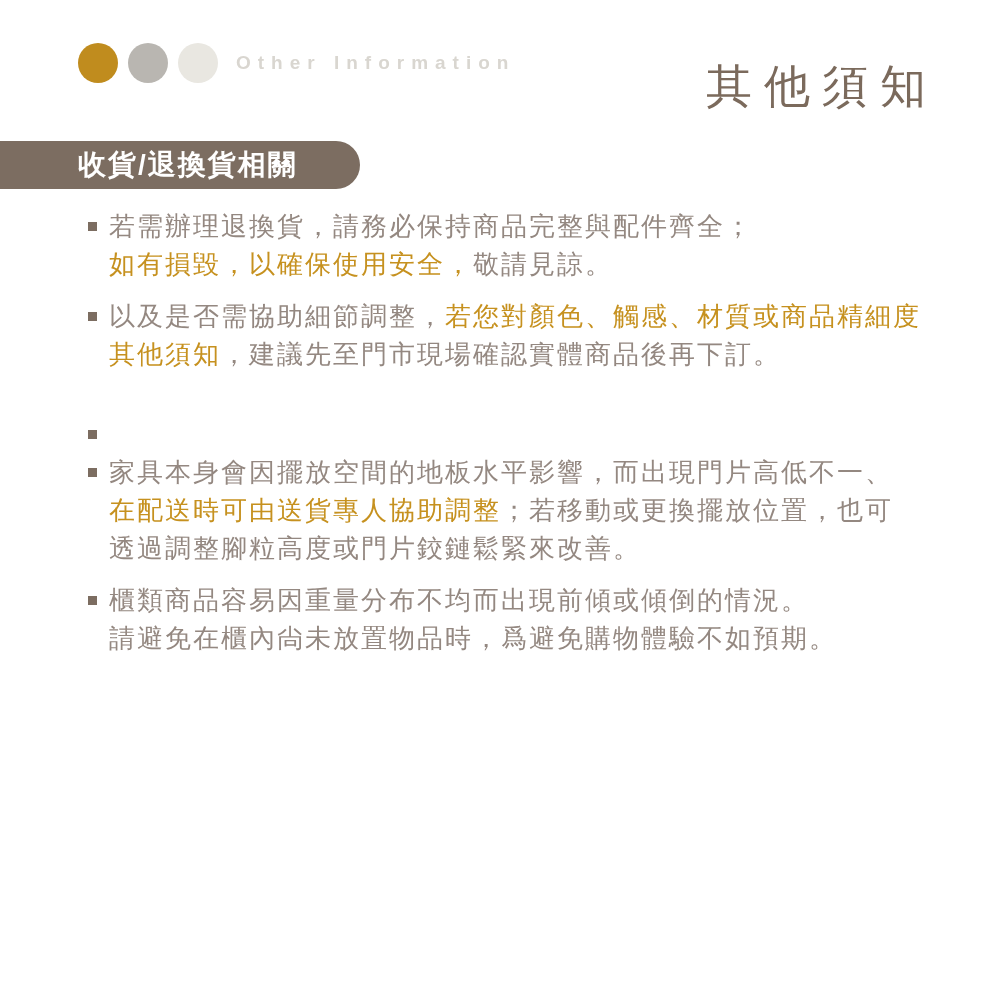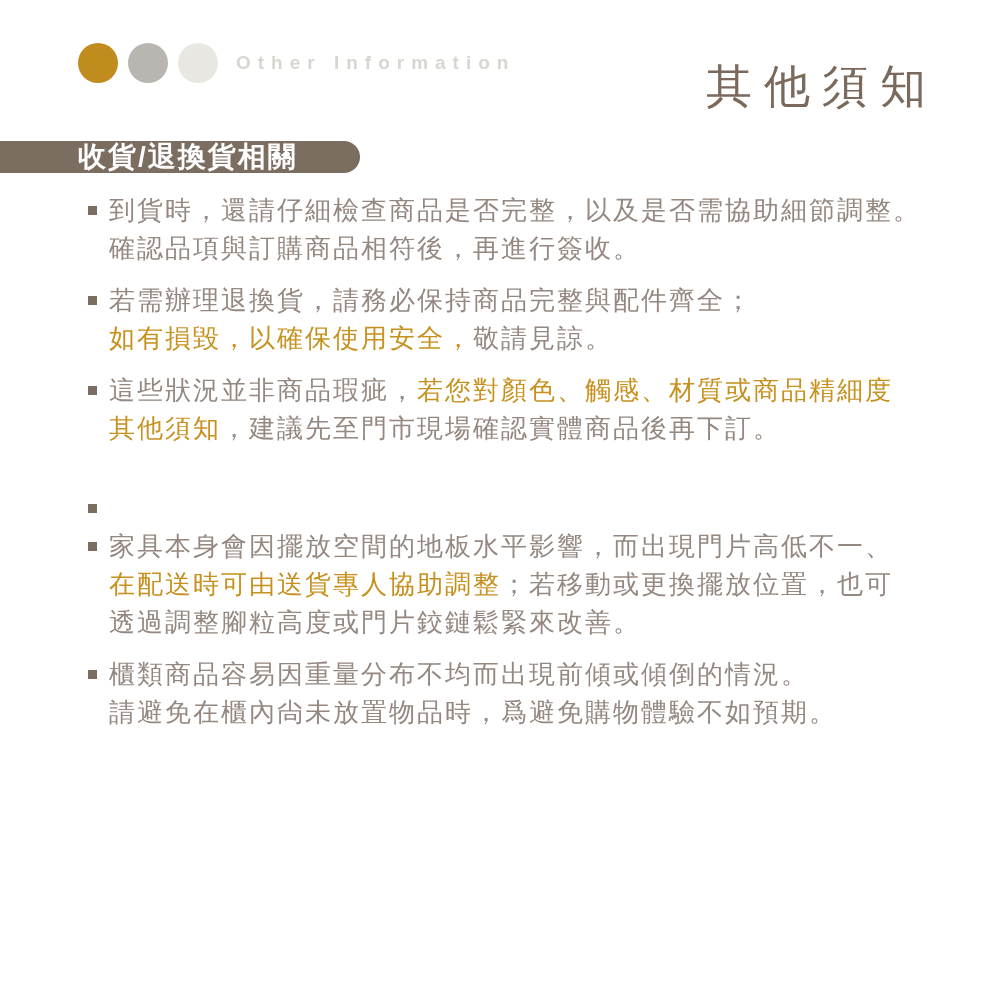--- a/index.html
+++ b/index.html
@@ -25,21 +25,21 @@
   .subtitle {
     margin-left:8px; font-size:19px; font-weight:bold; letter-spacing:7px;
     color: var(--subtitle-color); white-space:nowrap;
   }
   .page-title {
     position:absolute; right:62px; top:56px;
     font-size:46px; font-weight:300; letter-spacing:12px;
     color: var(--title-color); white-space:nowrap;
   }
   .section-bar {
-    width:360px; height:32px; border-radius:0 24px 24px 0;
+    width:360px; height:48px; border-radius:0 24px 24px 0;
     background: var(--bar-bg);
     display:flex; align-items:center; padding-left:78px;
     color: var(--bar-text); font-size:28px; font-weight:bold; letter-spacing:2px;
     white-space:nowrap;
   }
   .items { padding:18px 30px 10px 88px; }
   .item { display:flex; margin-bottom:14px; }
   .bullet {
     width:9px; height:9px; background:var(--bullet-color);
     margin-top:15px; margin-right:12px; flex:none;
@@ -63,35 +63,28 @@
 
 <div>
     <section class="section">
       <div class="section-bar">
         <span>收貨/退換貨相關</span>
       </div>
       <div class="items">
         <div class="item">
           <span class="bullet"></span>
           <div class="item-text">
-            <div class="line"><span class="run-normal">到貨時，還請仔細檢查商品是否完整，以及是否需協助細節調整。</span></div>
-            <div class="line"><span class="run-normal">確認品項與訂購商品相符後，再進行簽收。</span></div>
-          </div>
-        </div>
-        <div class="item">
-          <span class="bullet"></span>
-          <div class="item-text">
             <div class="line"><span class="run-normal">若需辦理退換貨，請務必保持商品完整與配件齊全；</span></div>
             <div class="line"><span class="run-accent">如有損毀，以確保使用安全，</span><span class="run-normal">敬請見諒。</span></div>
           </div>
         </div>
         <div class="item">
           <span class="bullet"></span>
           <div class="item-text">
-            <div class="line"><span class="run-normal">這些狀況並非商品瑕疵，</span><span class="run-accent">若您對顏色、觸感、材質或商品精細度</span></div>
+            <div class="line"><span class="run-normal">以及是否需協助細節調整，</span><span class="run-accent">若您對顏色、觸感、材質或商品精細度</span></div>
             <div class="line"><span class="run-accent">其他須知</span><span class="run-normal">，建議先至門市現場確認實體商品後再下訂。</span></div>
           </div>
         </div>
       </div>
     </section>
     <section class="section">
       <div class="items">
         <div class="item">
           <span class="bullet"></span>
         </div>

